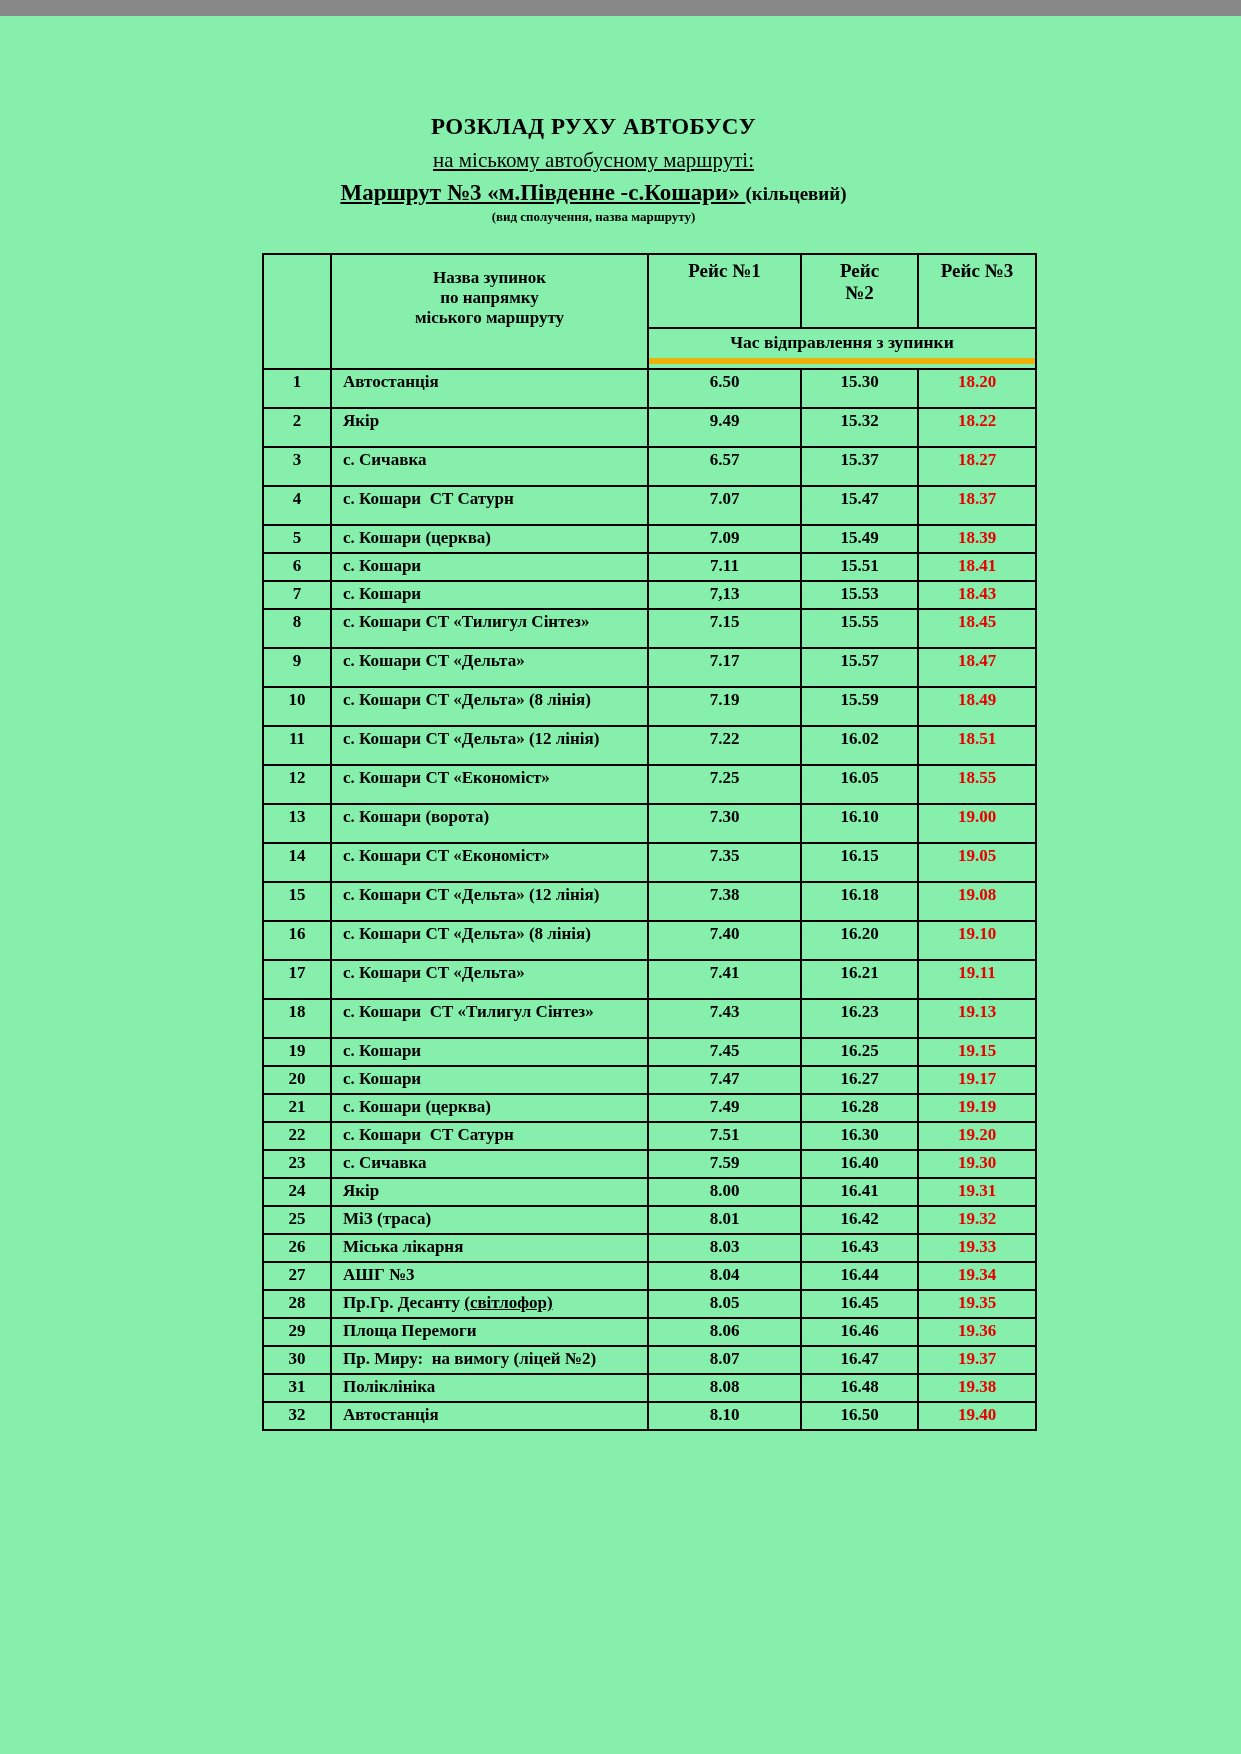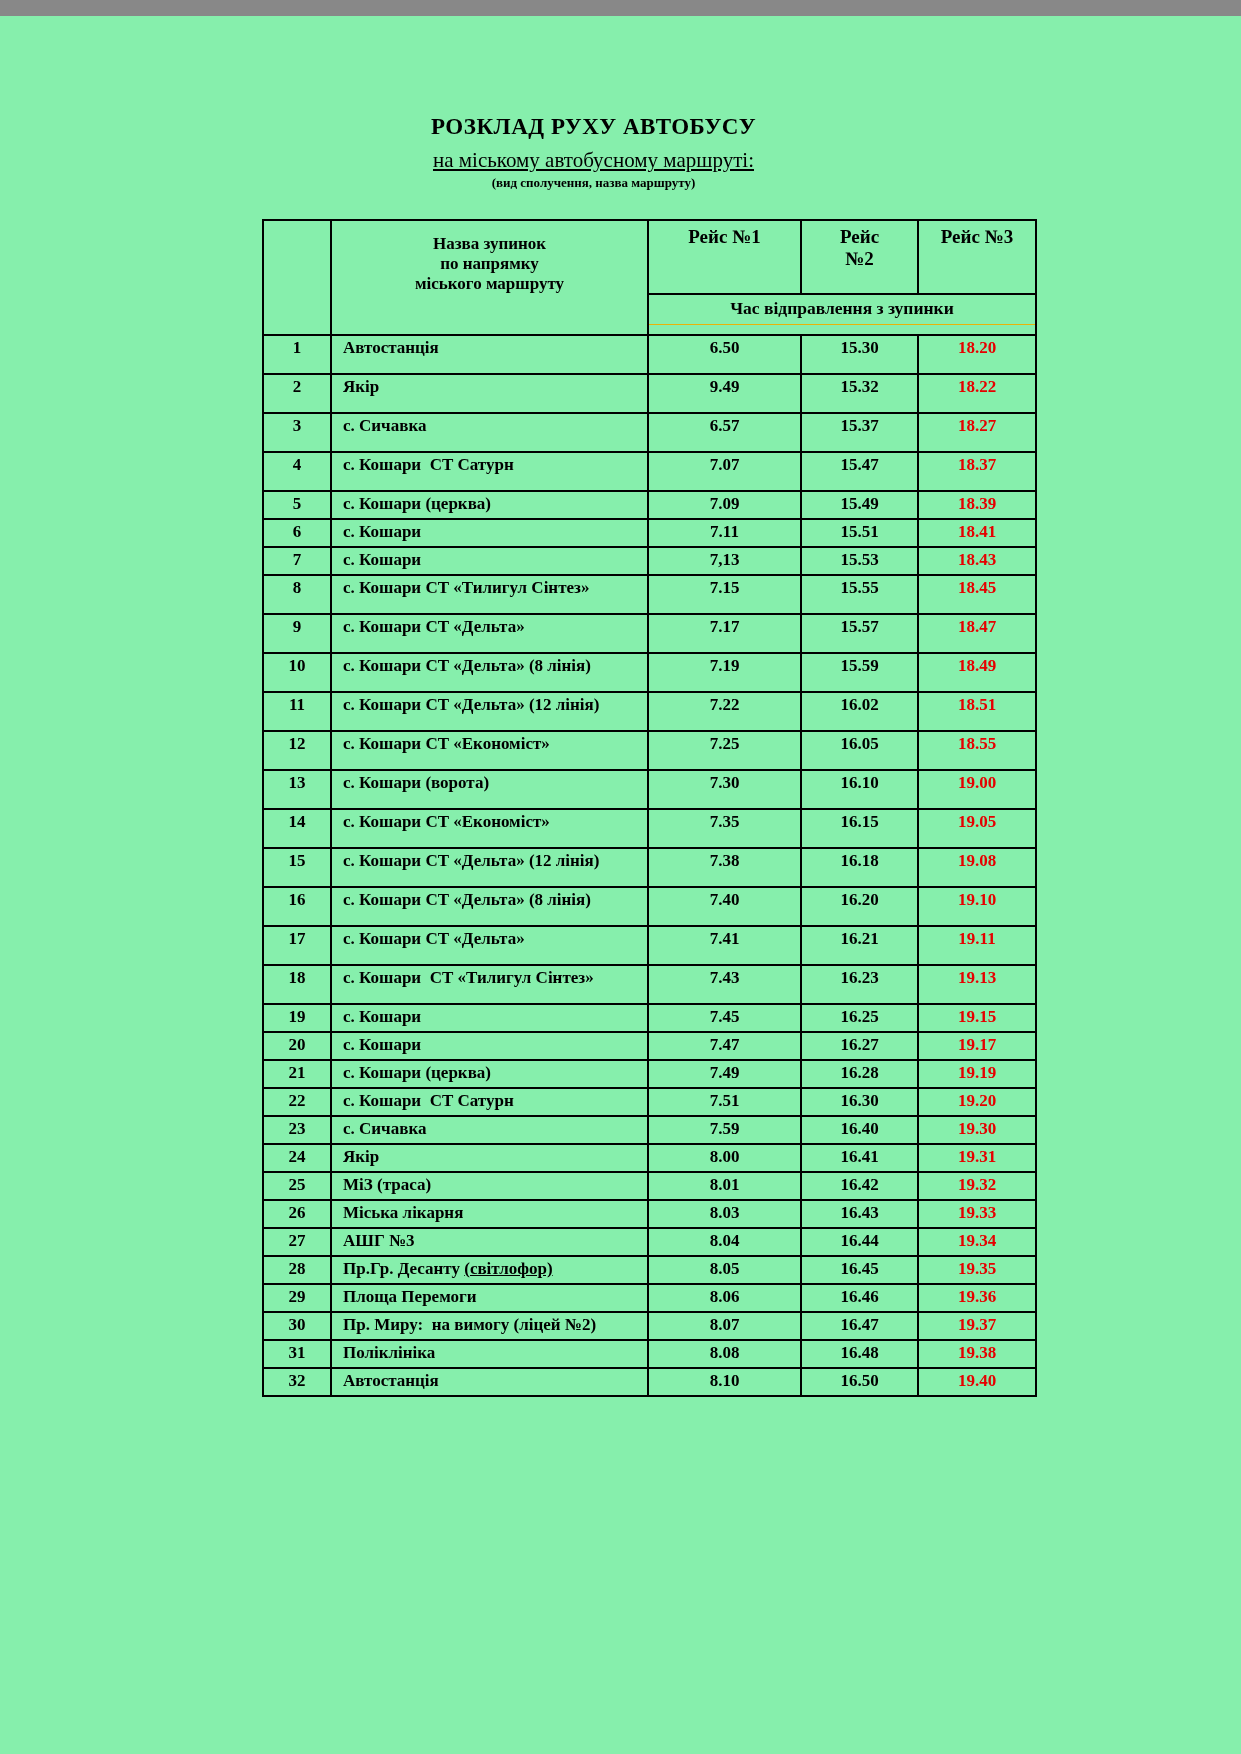--- a/index.html
+++ b/index.html
@@ -56,21 +56,21 @@
   .schedule thead th.h-dep {
     border-bottom: none;
     padding: 0;
     height: 41px;
     vertical-align: top;
   }
   .dep-box {
     display: block;
     height: 29px;
     line-height: 27px;
-    border-bottom: 1px solid #eab308;
+    border-bottom: 6px solid #eab308;
     font-size: 17.5px;
     text-align: center;
   }
 
   .schedule tbody tr.tall td  { height: 39px; }
   .schedule tbody tr.short td { height: 28px; }
   .schedule tbody td.c-stop {
     text-align: left;
     padding-left: 11px;
     white-space: pre-wrap;
@@ -79,20 +79,21 @@
   .stop-u { text-decoration: underline; }
 </style>
 </head>
 <body>
 
 <div class="page">
 
   <div class="titles">
     <div class="t1">РОЗКЛАД РУХУ АВТОБУСУ</div>
     <div class="t2">на міському автобусному маршруті:</div>
+    <div class="t3"><span class="t3-main">Маршрут №3 «м.Південне -с.Кошари» </span><span class="t3-suffix">(кільцевий)</span></div>
     <div class="t4">(вид сполучення, назва маршруту)</div>
   </div>
 
   <table class="schedule">
     <colgroup>
       <col class="c-num">
         <col class="c-name">
         <col class="c-t1">
         <col class="c-t2">
         <col class="c-t3">

